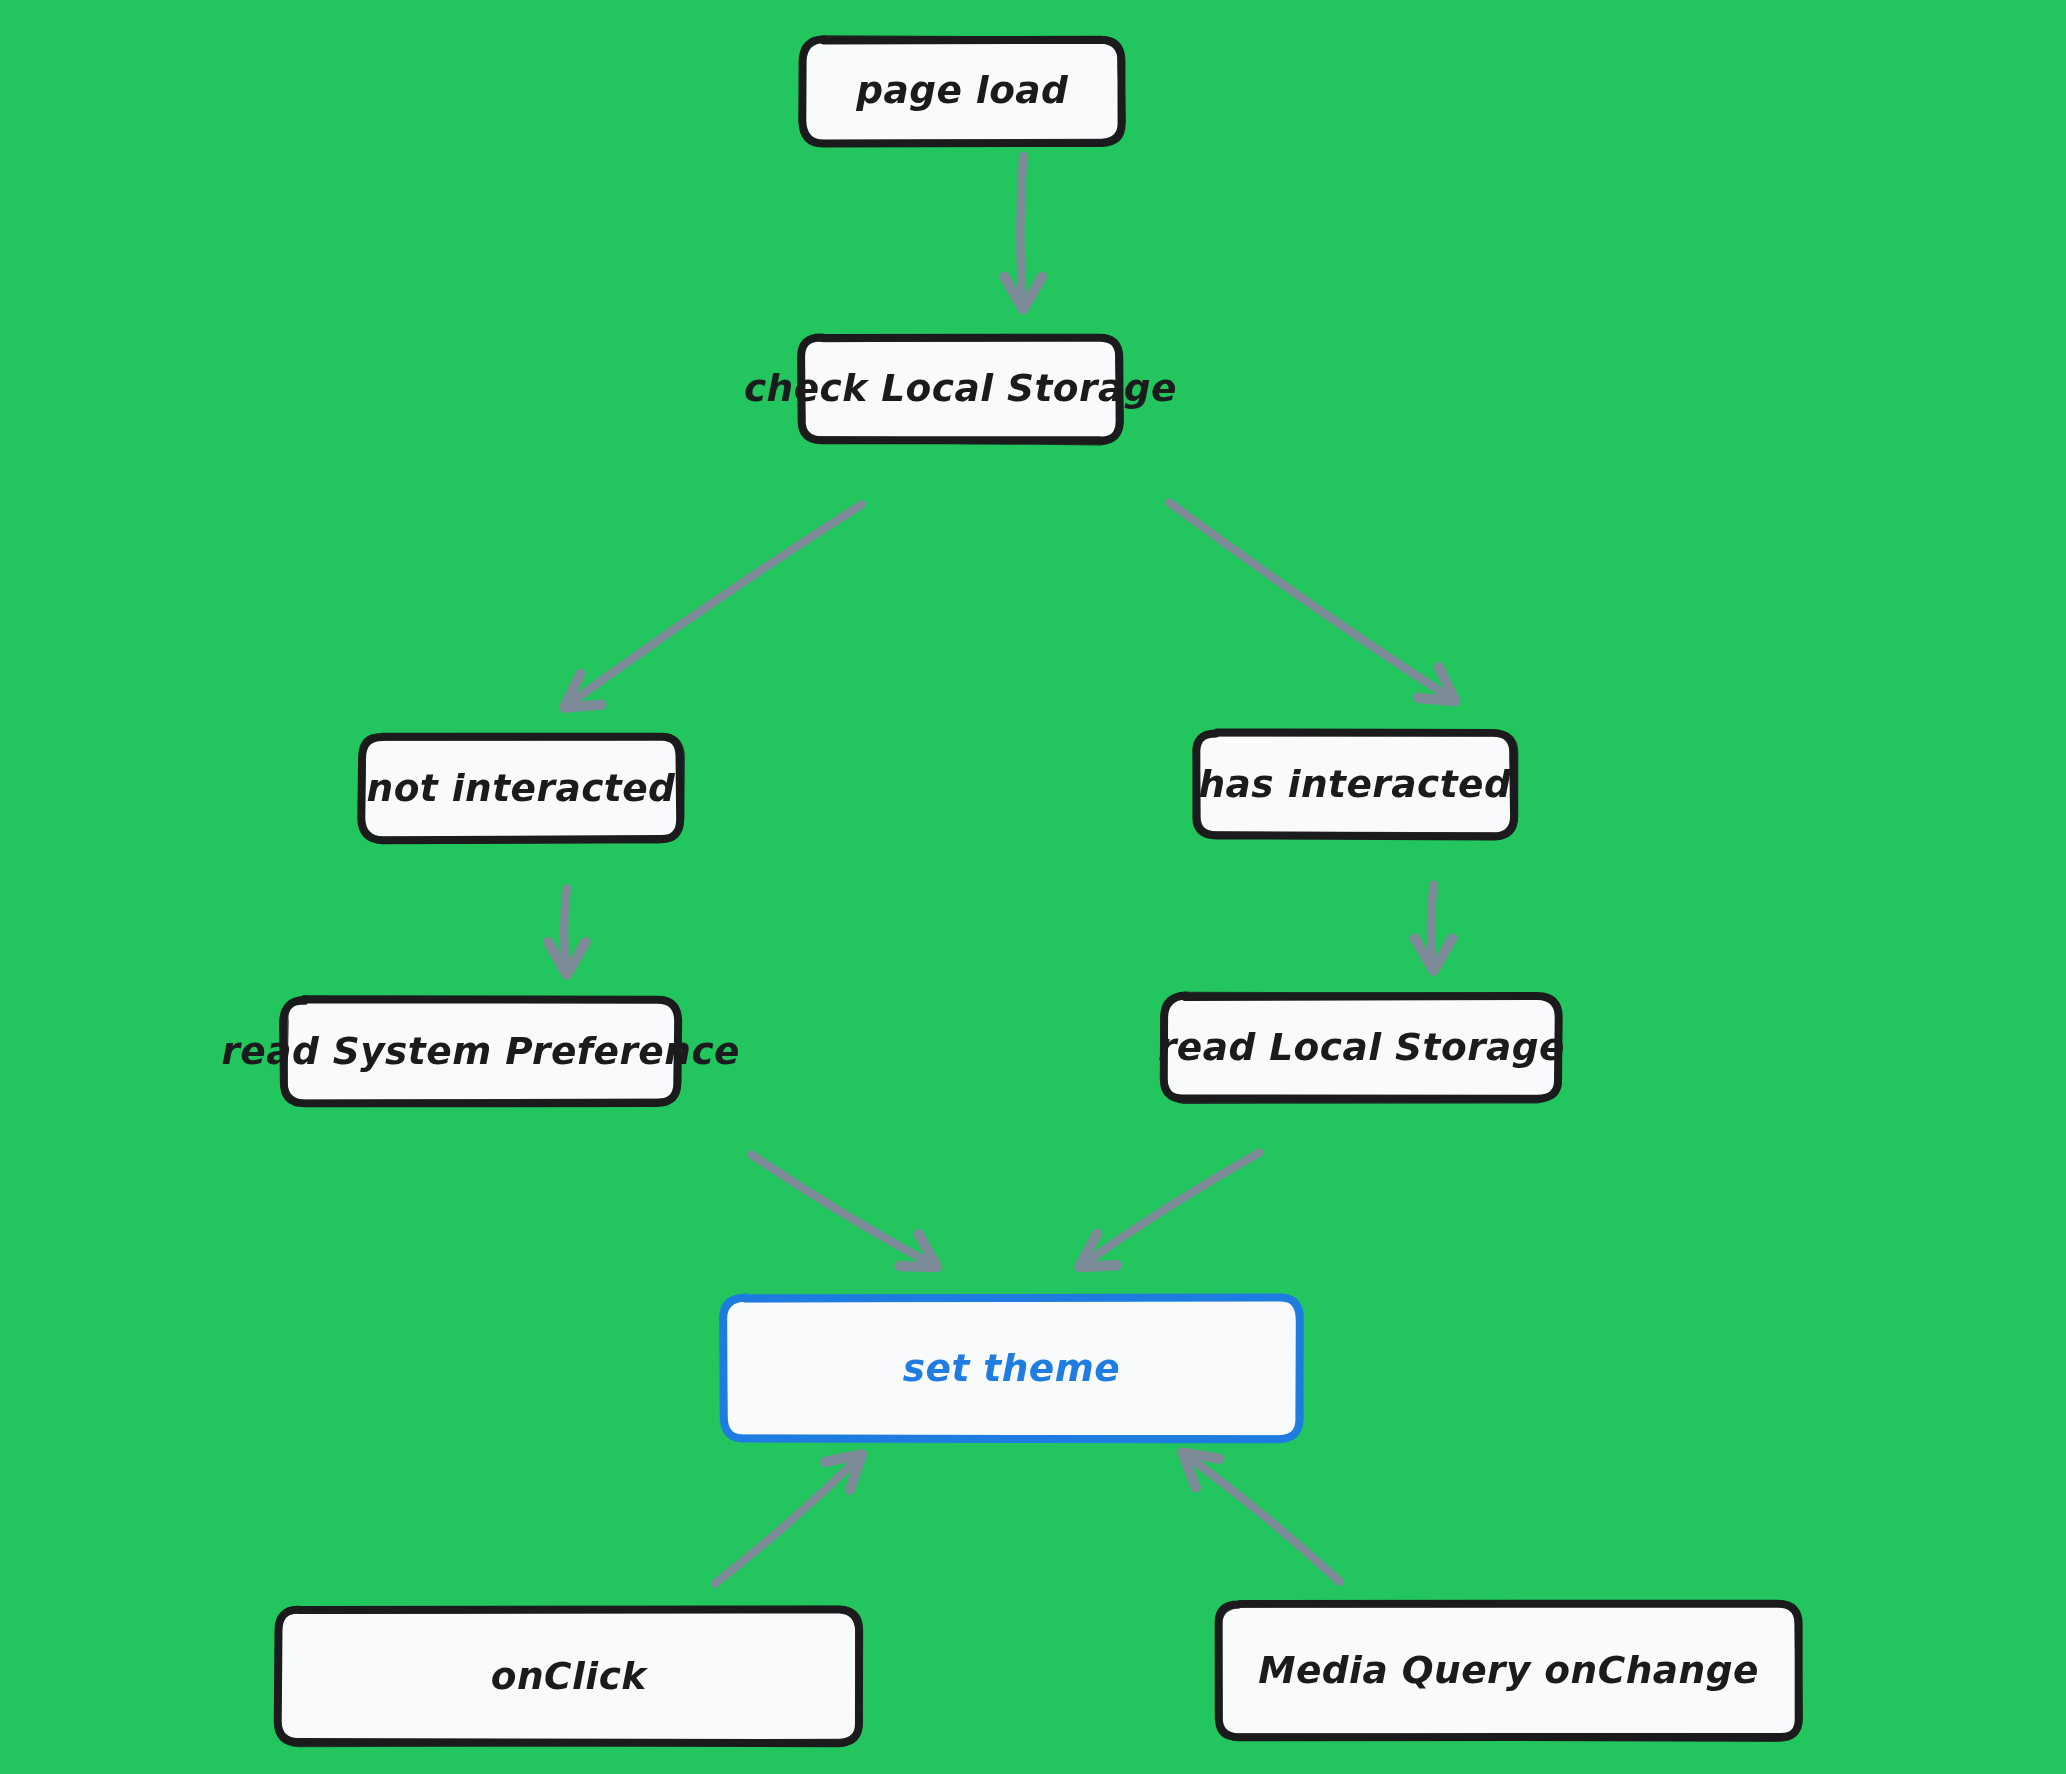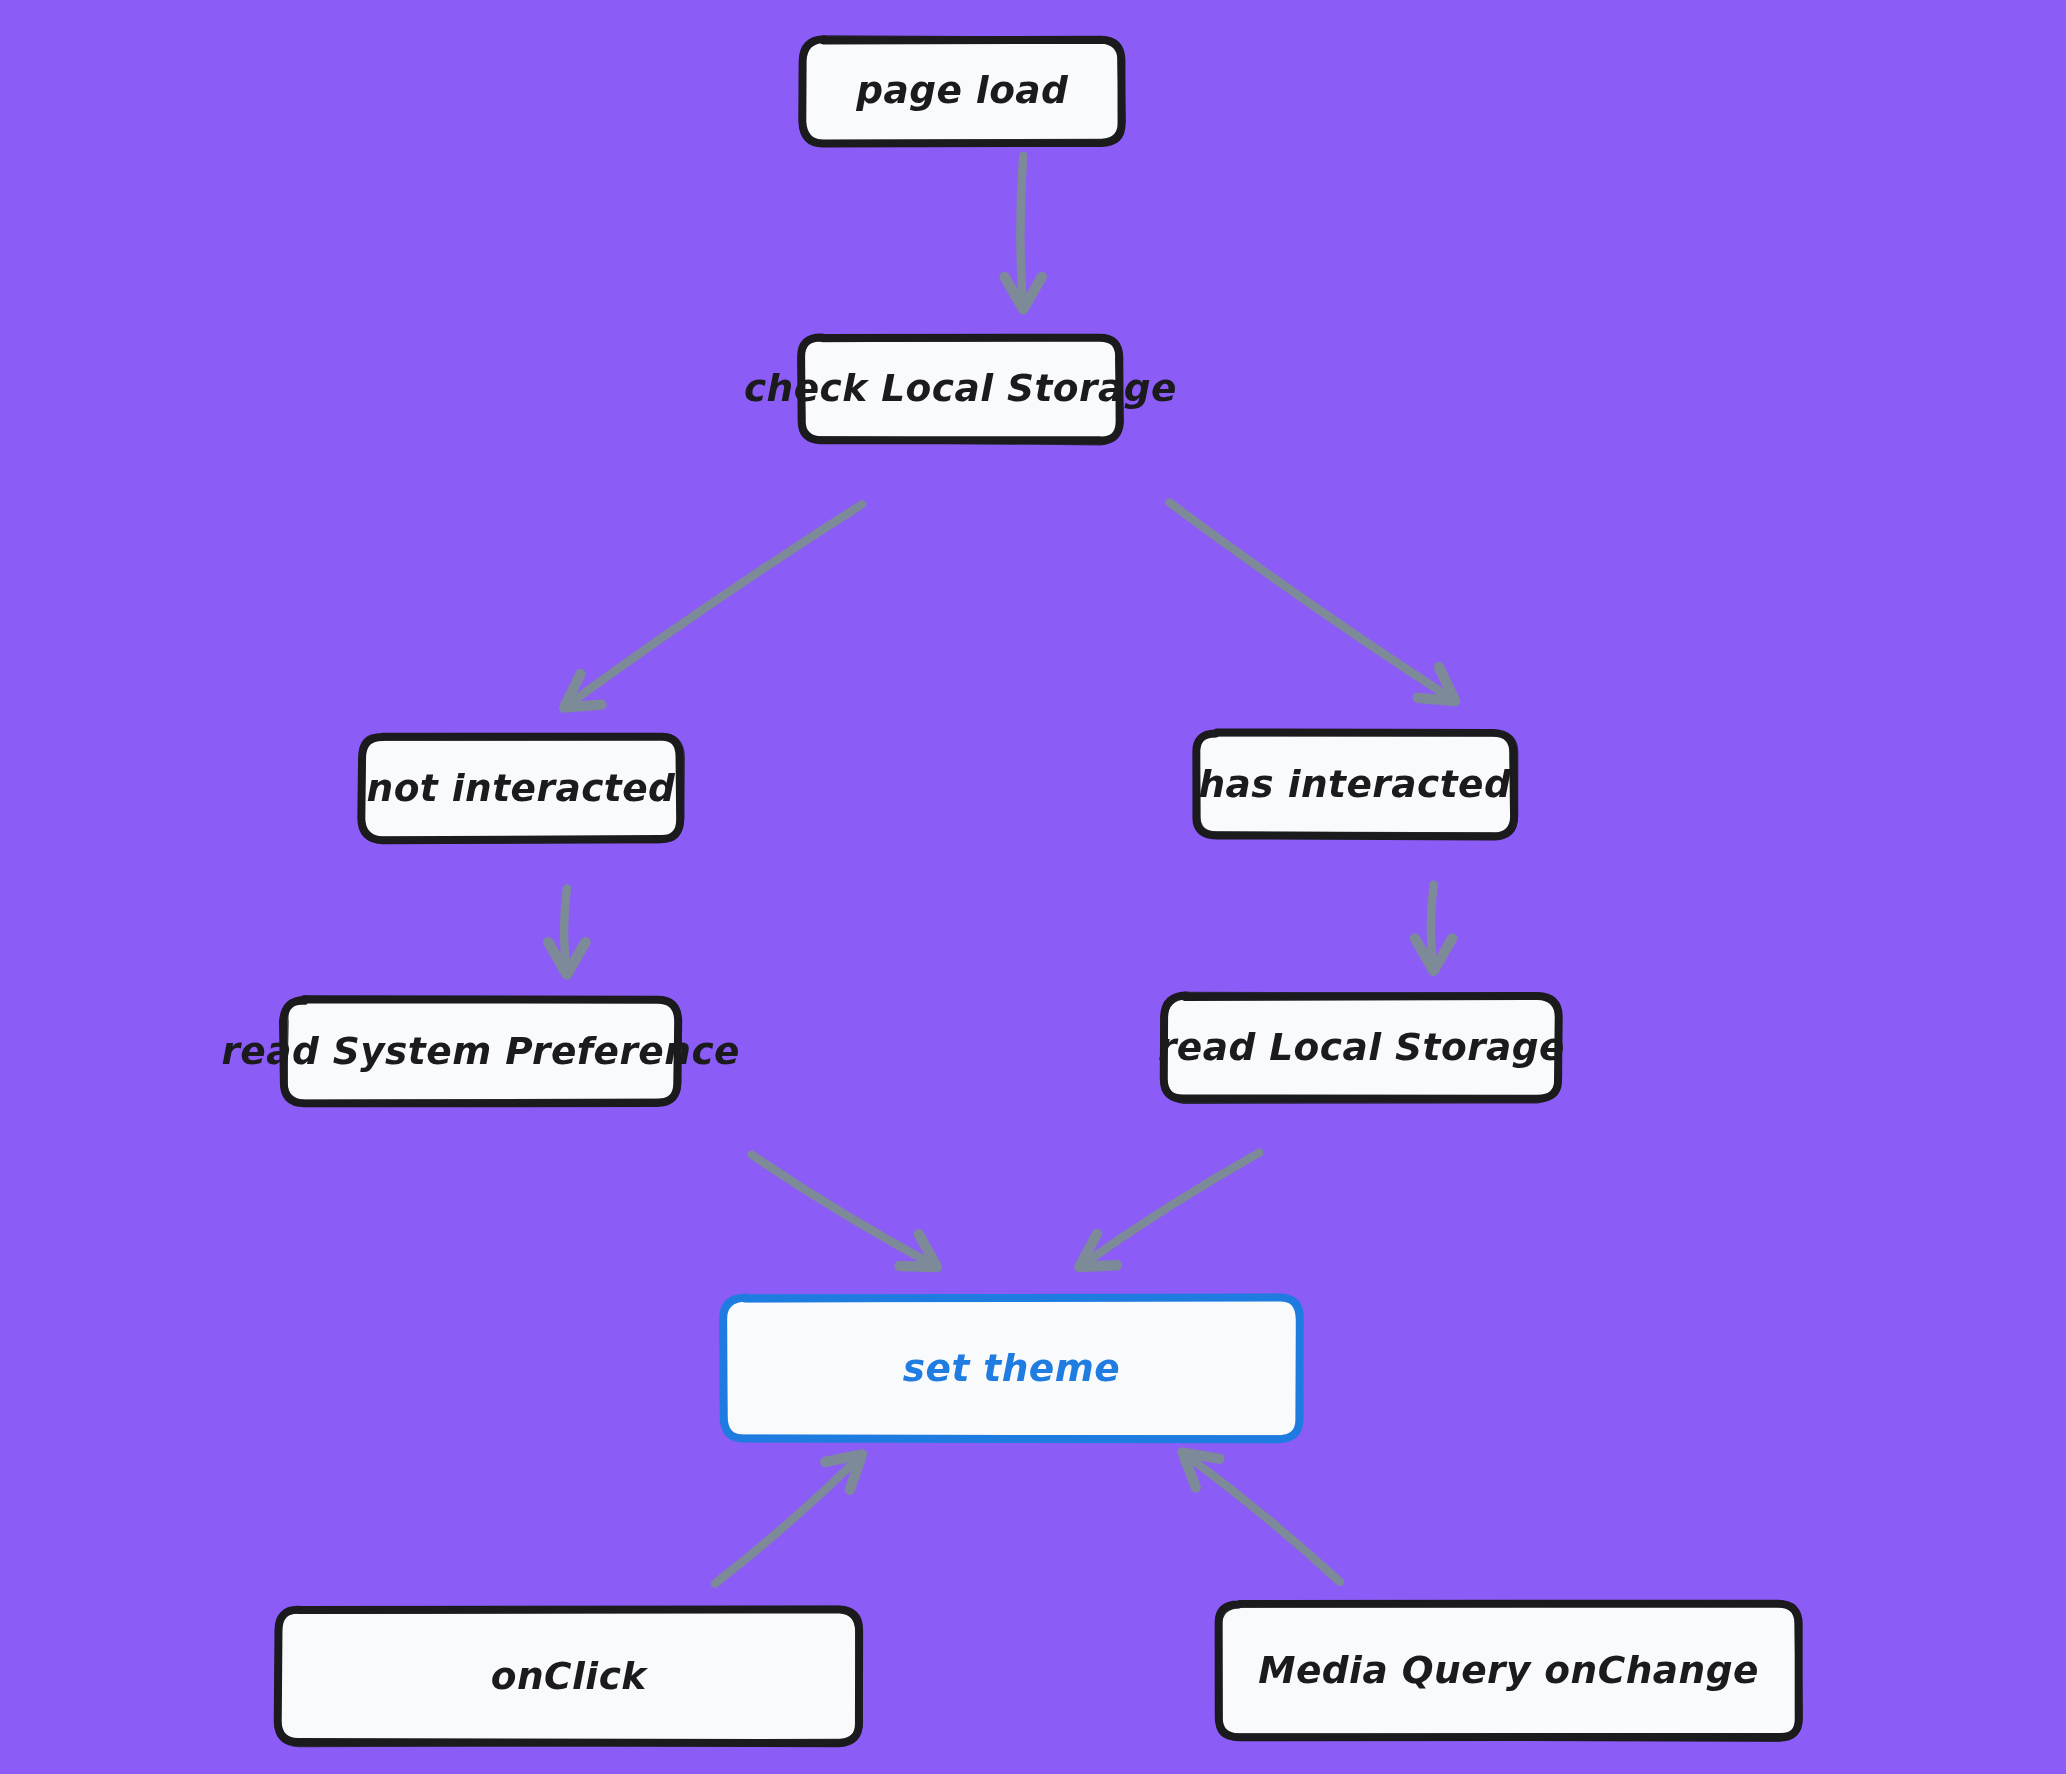--- a/index.html
+++ b/index.html
@@ -31,21 +31,21 @@
     font-style: italic;
     letter-spacing: 0.5px;
     dominant-baseline: middle;
     text-anchor: middle;
     user-select: none;
   }
 </style>
 </head>
 <body>
 
-<div id="stage" style="background: #8b5cf6; width: 2067px; height: 1775px;">
+<div id="stage" style="background: #22c55e; width: 2067px; height: 1775px;">
   <svg id="diagram-svg" viewBox="0 0 2206 1894">
     <g id="edges-layer">
         <g>
           <path d="M 1092 166 Q 1086 248 1092 330" fill="none" stroke="#7d8b99" stroke-width="9" stroke-linecap="round"></path>
           <path d="M 1072.1247944862505 295.287232812894 L 1092 330 L 1111.8752055137495 295.287232812894" fill="none" stroke="#7d8b99" stroke-width="11" stroke-linecap="round" stroke-linejoin="round"></path>
         </g>
         <g>
           <path d="M 920 538 Q 757.618044917246 641.5439552243513 602 755" fill="none" stroke="#7d8b99" stroke-width="9" stroke-linecap="round"></path>
           <path d="M 619.4701626929934 719.0167620206249 L 602 755 L 641.8758467956617 751.8508981710789" fill="none" stroke="#7d8b99" stroke-width="11" stroke-linecap="round" stroke-linejoin="round"></path>
         </g>

